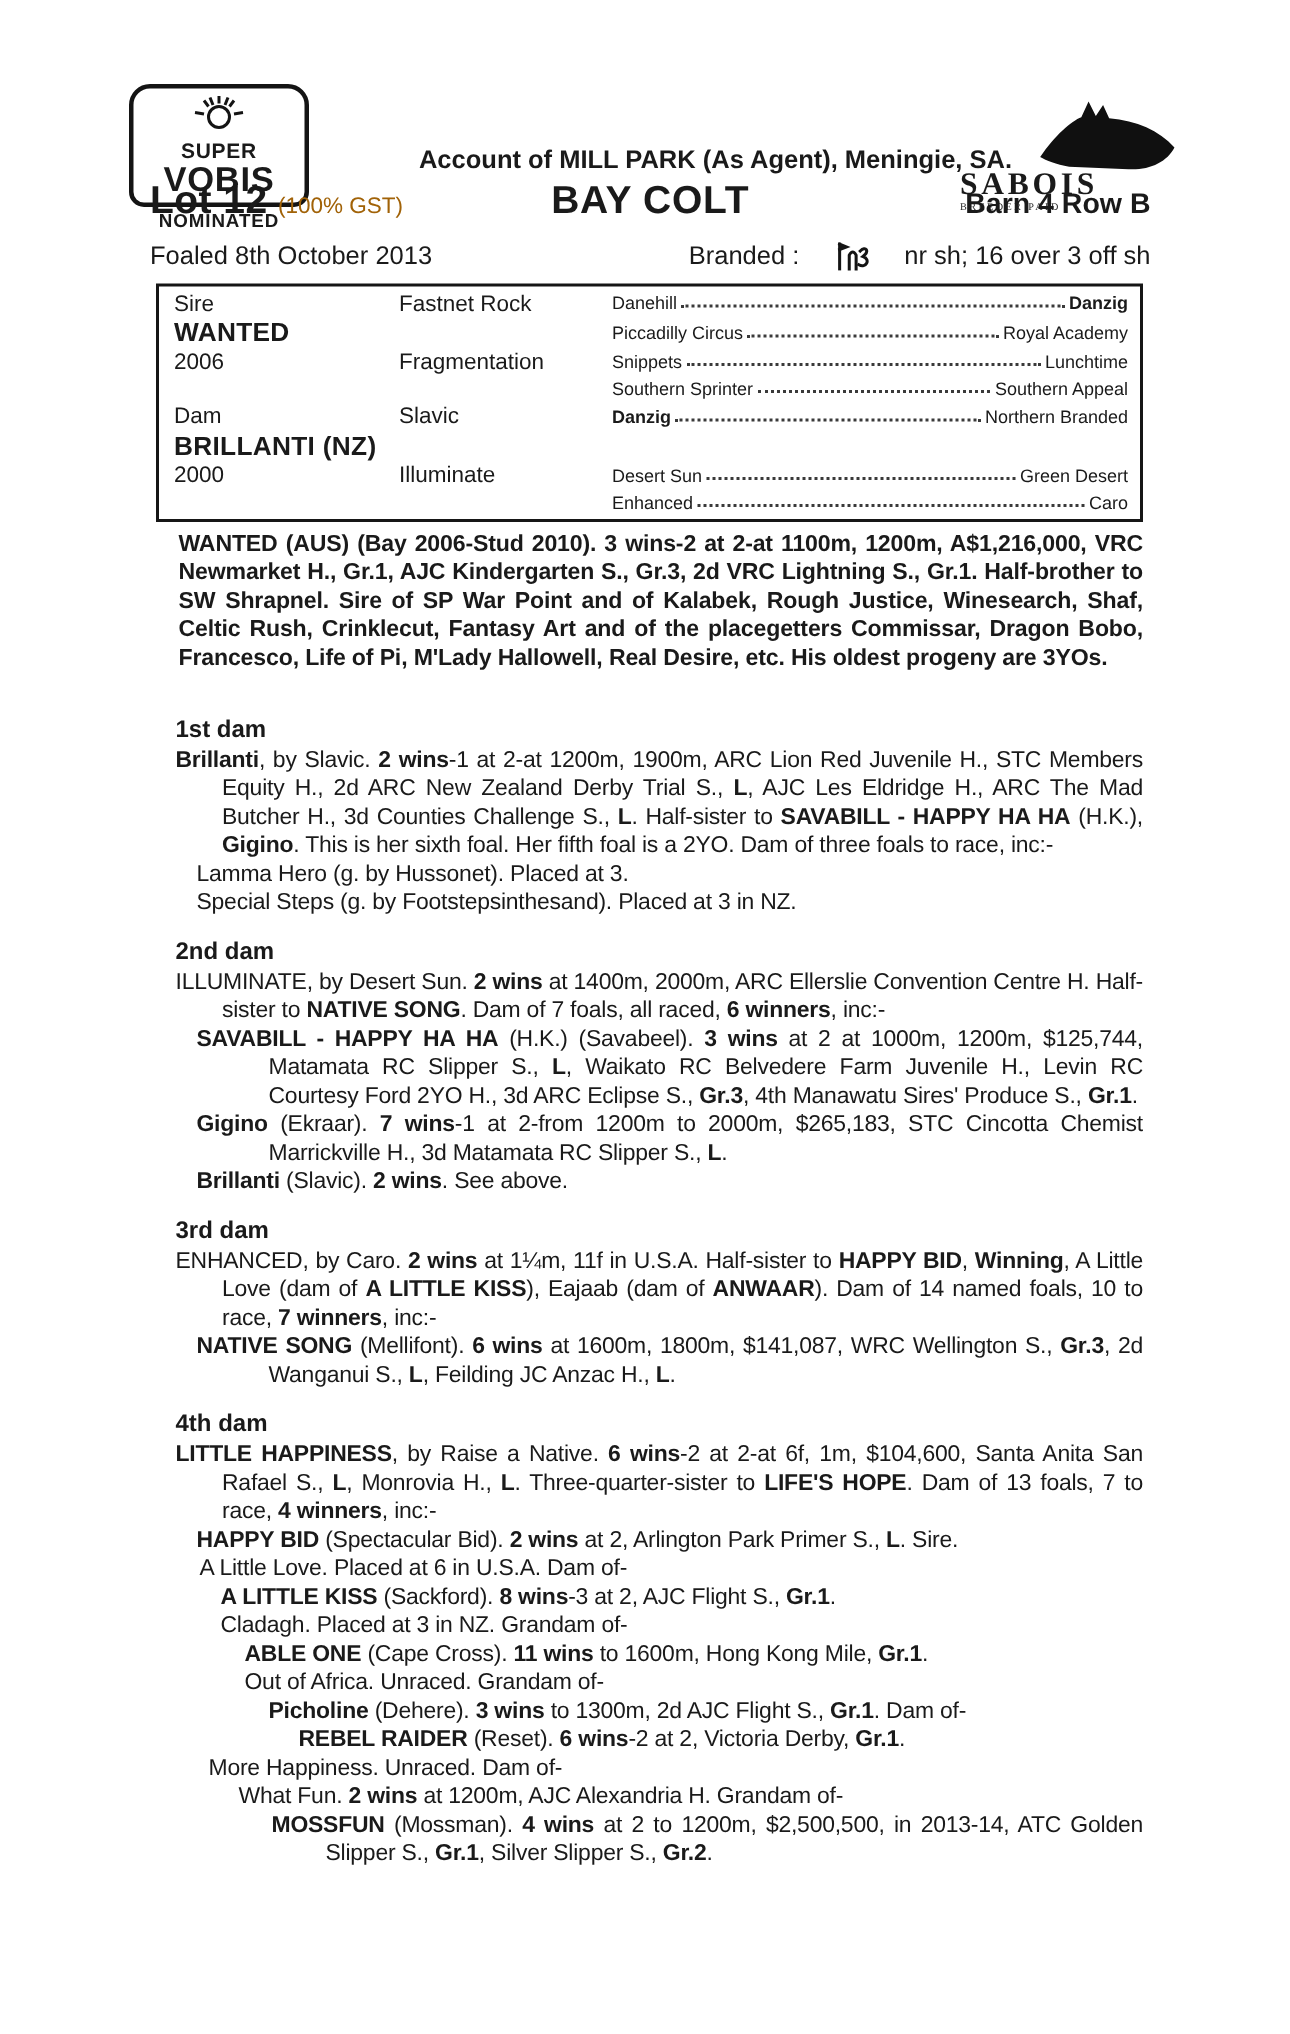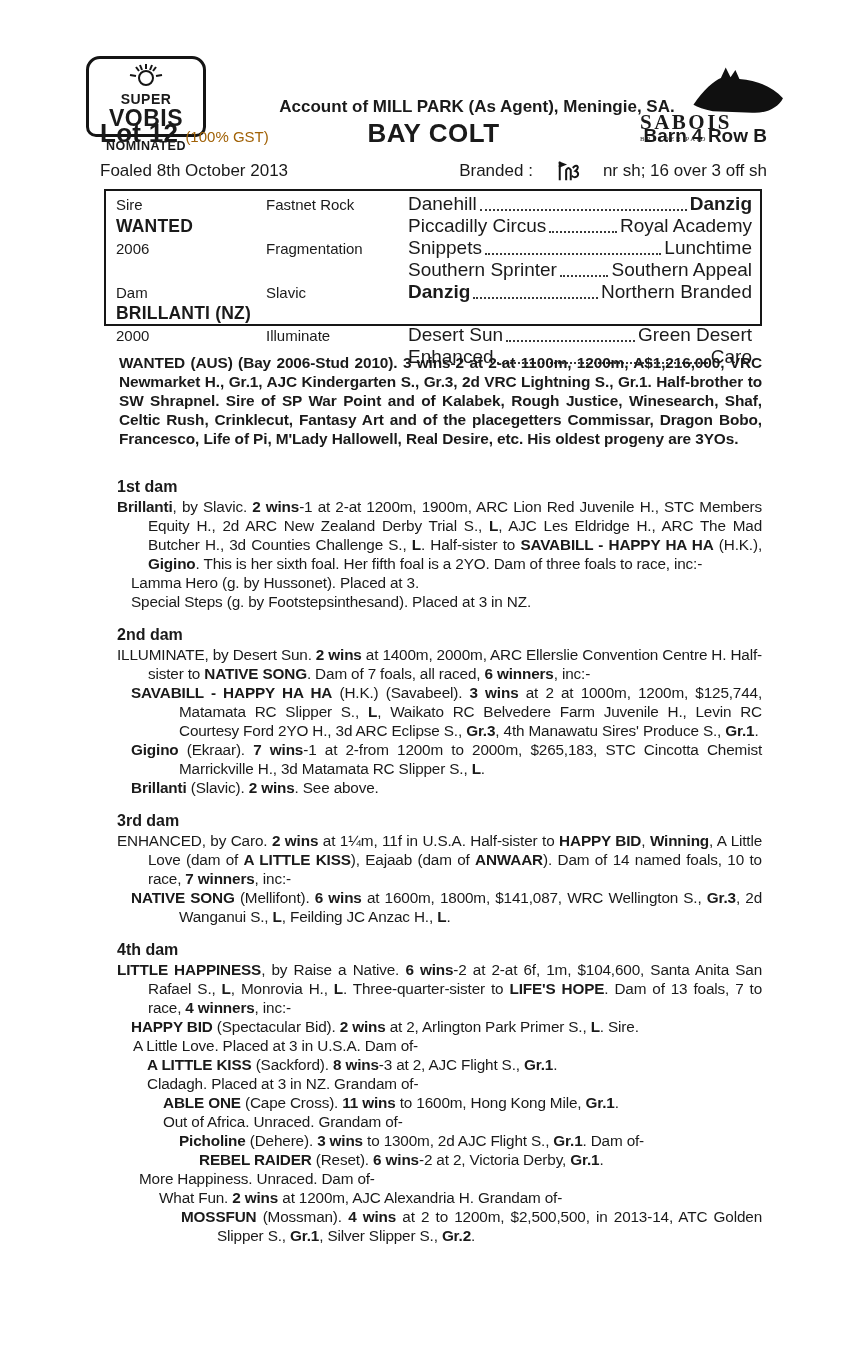--- a/index.html
+++ b/index.html
@@ -21,27 +21,27 @@
   .account{position:absolute;top:97px;left:0;width:100%;text-align:center;font-size:17px;font-weight:700;padding-left:47px;}
   .lot-row{position:absolute;top:118px;left:100px;right:93px;display:flex;align-items:baseline;height:36px;}
   .lot-left{display:flex;align-items:baseline;gap:7px;flex:1;}
   .lot-label{font-size:26px;font-weight:800;letter-spacing:.3px;}
   .gst{font-size:15px;color:#a16207;}
   .sex-title{position:absolute;left:50%;transform:translateX(-50%);font-size:26px;font-weight:800;letter-spacing:.5px;}
   .barn{font-size:19px;font-weight:800;margin-left:auto;}
   .foal-row{position:absolute;top:160px;left:100px;right:93px;display:flex;justify-content:space-between;align-items:center;font-size:17px;}
   .branded{display:flex;align-items:center;gap:23px;}
   
-  .ped-table{position:absolute;top:189px;left:104px;width:658px;height:137px;border:2px solid #161616;
+  .ped-table{position:absolute;top:189px;left:104px;width:658px;height:159px;border:2px solid #161616;
     box-sizing:border-box;padding:2px 8px 2px 10px;display:grid;grid-template-rows:repeat(8,1fr);}
   .ped-row{display:grid;grid-template-columns:150px 142px 1fr;align-items:center;}
   .ped-row .c1{font-size:15px;}
   .ped-row .c1.name{font-size:17.5px;font-weight:800;letter-spacing:.2px;}
   .ped-row .c2{font-size:15px;}
-  .ped-row .c3{display:flex;align-items:center;font-size:19px;}
+  .ped-row .c3{display:flex;align-items:center;font-size:12px;}
   .ped-row .c3 .b{font-weight:800;}
   .leader{flex:1;min-width:10px;margin:0 3px;border-bottom:2px dotted #3a3a3a;align-self:flex-end;transform:translateY(-4px);}
   
   .blurb{position:absolute;top:353px;left:119px;width:643px;font-size:15.4px;line-height:19px;
     font-weight:700;text-align:justify;letter-spacing:-.1px;}
   
   .sections{position:absolute;top:467px;left:117px;width:645px;}
   .sec-title{font-size:16px;font-weight:800;margin:15px 0 1px;}
   .sec-title:first-child{margin-top:11px;}
   .entry{margin:0;font-size:15.3px;line-height:19px;letter-spacing:-.15px;}
@@ -189,21 +189,21 @@
       <p class="entry just" style="padding-left: 31px; text-indent: -31px;"><span>ILLUMINATE, by Desert Sun. </span><b>2 wins</b><span> at 1400m, 2000m, ARC Ellerslie Convention Centre H. Half-sister to </span><b>NATIVE SONG</b><span>. Dam of 7 foals, all raced, </span><b>6 winners</b><span>, inc:-</span></p>
       <p class="entry just" style="padding-left: 62px; text-indent: -48px;"><b>SAVABILL - HAPPY HA HA</b><span> (H.K.) (Savabeel). </span><b>3 wins</b><span> at 2 at 1000m, 1200m, $125,744, Matamata RC Slipper S., </span><b>L</b><span>, Waikato RC Belvedere Farm Juvenile H., Levin RC Courtesy Ford 2YO H., 3d ARC Eclipse S., </span><b>Gr.3</b><span>, 4th Manawatu Sires' Produce S., </span><b>Gr.1</b><span>.</span></p>
       <p class="entry just" style="padding-left: 62px; text-indent: -48px;"><b>Gigino</b><span> (Ekraar). </span><b>7 wins</b><span>-1 at 2-from 1200m to 2000m, $265,183, STC Cincotta Chemist Marrickville H., 3d Matamata RC Slipper S., </span><b>L</b><span>.</span></p>
       <p class="entry" style="padding-left: 62px; text-indent: -48px;"><b>Brillanti</b><span> (Slavic). </span><b>2 wins</b><span>. See above.</span></p>
       <div class="sec-title">3rd dam</div>
       <p class="entry just" style="padding-left: 31px; text-indent: -31px;"><span>ENHANCED, by Caro. </span><b>2 wins</b><span> at 1¼m, 11f in U.S.A. Half-sister to </span><b>HAPPY BID</b><span>, </span><b>Winning</b><span>, A Little Love (dam of </span><b>A LITTLE KISS</b><span>), Eajaab (dam of </span><b>ANWAAR</b><span>). Dam of 14 named foals, 10 to race, </span><b>7 winners</b><span>, inc:-</span></p>
       <p class="entry just" style="padding-left: 62px; text-indent: -48px;"><b>NATIVE SONG</b><span> (Mellifont). </span><b>6 wins</b><span> at 1600m, 1800m, $141,087, WRC Wellington S., </span><b>Gr.3</b><span>, 2d Wanganui S., </span><b>L</b><span>, Feilding JC Anzac H., </span><b>L</b><span>.</span></p>
       <div class="sec-title">4th dam</div>
       <p class="entry just" style="padding-left: 31px; text-indent: -31px;"><b>LITTLE HAPPINESS</b><span>, by Raise a Native. </span><b>6 wins</b><span>-2 at 2-at 6f, 1m, $104,600, Santa Anita San Rafael S., </span><b>L</b><span>, Monrovia H., </span><b>L</b><span>. Three-quarter-sister to </span><b>LIFE'S HOPE</b><span>. Dam of 13 foals, 7 to race, </span><b>4 winners</b><span>, inc:-</span></p>
       <p class="entry" style="padding-left: 62px; text-indent: -48px;"><b>HAPPY BID</b><span> (Spectacular Bid). </span><b>2 wins</b><span> at 2, Arlington Park Primer S., </span><b>L</b><span>. Sire.</span></p>
-      <p class="entry" style="padding-left: 36px; text-indent: -20px;"><span>A Little Love. Placed at 3 in U.S.A. Dam of-</span></p>
+      <p class="entry" style="padding-left: 36px; text-indent: -20px;"><span>A Little Love. Placed at 6 in U.S.A. Dam of-</span></p>
       <p class="entry" style="padding-left: 50px; text-indent: -20px;"><b>A LITTLE KISS</b><span> (Sackford). </span><b>8 wins</b><span>-3 at 2, AJC Flight S., </span><b>Gr.1</b><span>.</span></p>
       <p class="entry" style="padding-left: 50px; text-indent: -20px;"><span>Cladagh. Placed at 3 in NZ. Grandam of-</span></p>
       <p class="entry" style="padding-left: 66px; text-indent: -20px;"><b>ABLE ONE</b><span> (Cape Cross). </span><b>11 wins</b><span> to 1600m, Hong Kong Mile, </span><b>Gr.1</b><span>.</span></p>
       <p class="entry" style="padding-left: 66px; text-indent: -20px;"><span>Out of Africa. Unraced. Grandam of-</span></p>
       <p class="entry" style="padding-left: 82px; text-indent: -20px;"><b>Picholine</b><span> (Dehere). </span><b>3 wins</b><span> to 1300m, 2d AJC Flight S., </span><b>Gr.1</b><span>. Dam of-</span></p>
       <p class="entry" style="padding-left: 102px; text-indent: -20px;"><b>REBEL RAIDER</b><span> (Reset). </span><b>6 wins</b><span>-2 at 2, Victoria Derby, </span><b>Gr.1</b><span>.</span></p>
       <p class="entry" style="padding-left: 42px; text-indent: -20px;"><span>More Happiness. Unraced. Dam of-</span></p>
       <p class="entry" style="padding-left: 62px; text-indent: -20px;"><span>What Fun. </span><b>2 wins</b><span> at 1200m, AJC Alexandria H. Grandam of-</span></p>
       <p class="entry just" style="padding-left: 100px; text-indent: -36px;"><b>MOSSFUN</b><span> (Mossman). </span><b>4 wins</b><span> at 2 to 1200m, $2,500,500, in 2013-14, ATC Golden Slipper S., </span><b>Gr.1</b><span>, Silver Slipper S., </span><b>Gr.2</b><span>.</span></p>
     </div>

